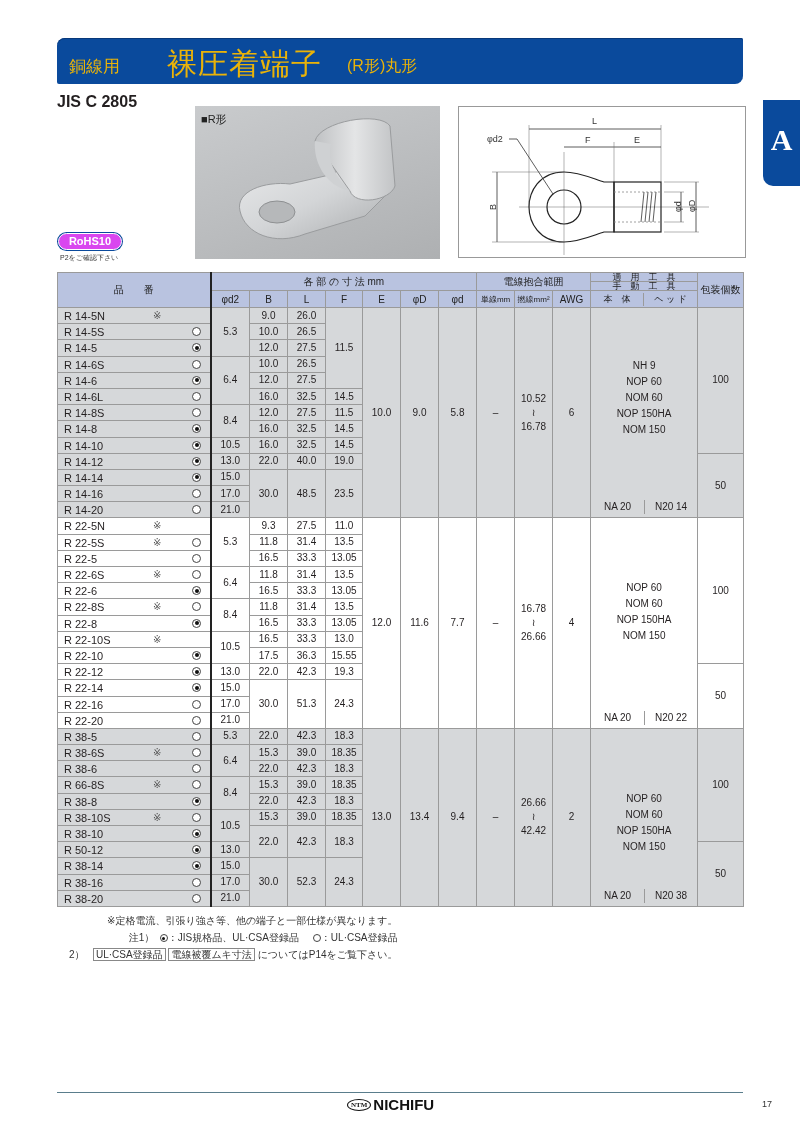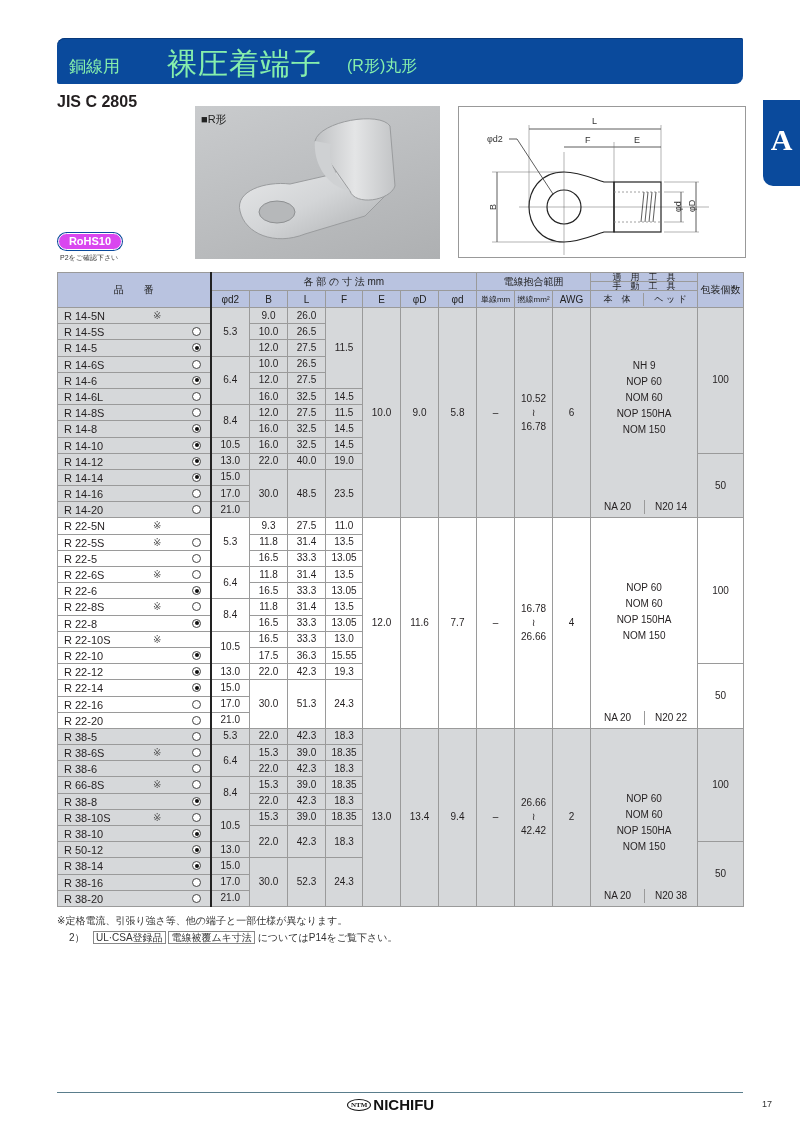--- a/index.html
+++ b/index.html
@@ -3,21 +3,21 @@
 <meta charset="utf-8">
 <style>
   * { box-sizing: border-box; margin: 0; padding: 0; }
   html, body { width: 800px; height: 1131px; background: #fff; overflow: hidden; }
   body { position: relative; font-family: "Liberation Sans", "DejaVu Sans", sans-serif; color: #231f20; }
 
   .title-bar {
     position: absolute; left: 57px; top: 38px; width: 686px; height: 46px;
     background: #0a4a9c; border-radius: 8px 2px 8px 2px;
     box-shadow: 0 1px 0 #08387a inset;
-    color: #86efac;
+    color: #eab308;
   }
   .title-bar .sub { position: absolute; left: 12px; top: 17px; font-size: 17px; }
   .title-bar .main { position: absolute; left: 110px; top: 6px; font-size: 30px; font-weight: normal; letter-spacing: 1px; }
   .title-bar .shape { position: absolute; left: 290px; top: 18px; font-size: 16px; }
 
   .jis { position: absolute; left: 57px; top: 93px; font-size: 16px; font-weight: bold; }
 
   .side-tab {
     position: absolute; left: 763px; top: 100px; width: 37px; height: 86px;
     background: #0a4a9c; border-radius: 0 0 0 10px;
@@ -65,21 +65,21 @@
   td.name .ast { position: absolute; left: 95px; top: 1px; font-weight: normal; color: #555; font-size: 10px; }
   td.name .mark { position: absolute; left: 134px; top: 3px; width: 9px; height: 9px; border-radius: 50%; border: 1px solid #444; background: #fff; }
   td.name .mark.filled::after { content: ""; position: absolute; left: 1.5px; top: 1.5px; width: 4px; height: 4px; border-radius: 50%; background: #111; }
   th.namehdr { border-right: 2px solid #222 !important; }
   td.tool { position: relative; }
   td.tool .list { position: absolute; left: 0; right: 0; text-align: center; line-height: 16px; }
   td.tool .na { position: absolute; bottom: 3px; left: 0; width: 50%; text-align: center; }
   td.tool .nh { position: absolute; bottom: 3px; right: 0; width: 50%; text-align: center; border-left: 1px solid #9a9a9a; }
   .range { line-height: 12px; }
 
-  .notes { position: absolute; left: 57px; top: 912px; font-size: 10px; color: #333; line-height: 17px; }
+  .notes { position: absolute; left: 57px; top: 912px; font-size: 10px; color: #333; line-height: 17px; text-align: right; }
   .notes .boxed { border: 1px solid #888; padding: 0 2px; }
   .notes .mk { display: inline-block; width: 8px; height: 8px; border-radius: 50%; border: 1px solid #444; position: relative; vertical-align: -1px; }
   .notes .mk.filled::after { content: ""; position: absolute; left: 1.5px; top: 1.5px; width: 3px; height: 3px; background: #111; border-radius: 50%; }
 
   .footer-line { position: absolute; left: 57px; top: 1092px; width: 686px; height: 1px; background: #5a7d8c; }
   .logo { position: absolute; left: 347px; top: 1096px; font-size: 15px; font-weight: bold; color: #111; letter-spacing: 0px; }
   .logo .ntm { display: inline-block; font-size: 7px; border: 1.5px solid #111; border-radius: 50%; padding: 1px 3px; vertical-align: 3px; margin-right: 2px; font-family: "Liberation Serif", serif; }
   .pageno { position: absolute; left: 762px; top: 1099px; font-size: 9px; color: #333; }
 </style>
 </head>
@@ -612,20 +612,25 @@
           <span class="nm">R 38-20</span>
           <span class="mark"></span>
         </td>
         <td rowspan="1">21.0</td>
       </tr>
     </tbody>
 </table>
 
 <div class="notes">
   <div>※定格電流、引張り強さ等、他の端子と一部仕様が異なります。</div>
+  <div>
+    <span>注1）</span>
+    &nbsp;<span class="mk filled"></span><span>：JIS規格品、UL·CSA登録品</span>
+    &nbsp;&nbsp;&nbsp;&nbsp;<span class="mk"></span><span>：UL·CSA登録品</span>
+  </div>
   <div style="padding-left:12px;">
     <span>2）</span>
     &nbsp;&nbsp;<span class="boxed">UL·CSA登録品</span>
     <span class="boxed">電線被覆ムキ寸法</span>
     <span>についてはP14をご覧下さい。</span>
   </div>
 </div>
 
 <div class="footer-line"></div>
 <div class="logo">

